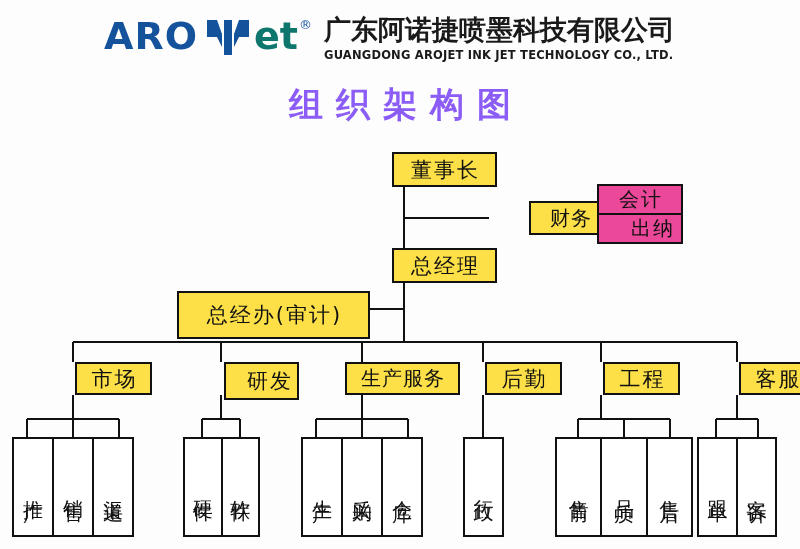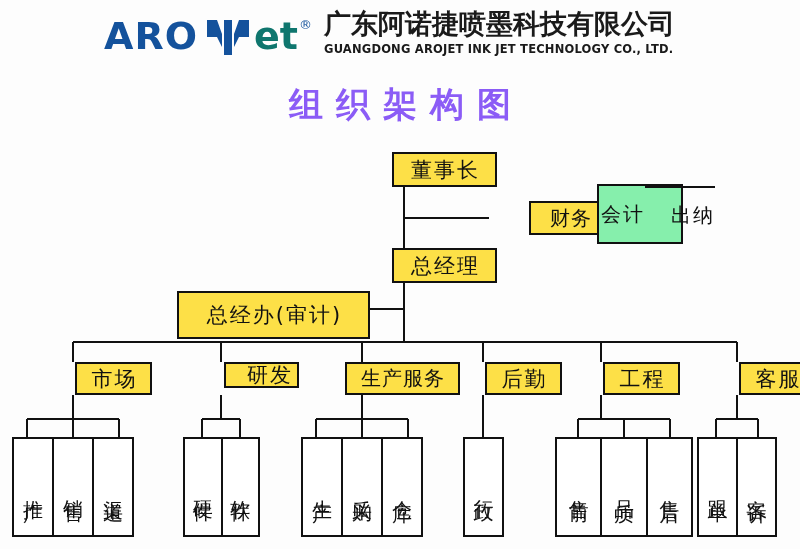--- a/index.html
+++ b/index.html
@@ -68,21 +68,21 @@
     color: #14529c;
     line-height: 13px;
     margin-left: 1px;
     margin-top: 2px;
     font-weight: 400;
   }
 
   .company-block {
     position: absolute;
     left: 324px;
-    top: 8px;
+    top: 14px;
     width: 400px;
   }
   .company-cn {
     font-family: "DejaVu Sans", "Liberation Sans", sans-serif;
     font-weight: 700;
     font-size: 27px;
     letter-spacing: 0px;
     color: #1a1a1a;
     line-height: 32px;
     white-space: nowrap;
@@ -148,22 +148,23 @@
     font-size: 20px;
     letter-spacing: 1px;
     text-indent: 1px;
   }
 
   
   .stack {
     position: absolute;
     box-sizing: border-box;
     border: 2.5px solid #111111;
-    background: #86efac;
-    display: flex;
+    background: #ec4899;
+    display: flex;
+    flex-direction: column;
   }
   .stack > .cell {
     flex: 1 1 0;
     display: flex;
     align-items: center;
     justify-content: center;
     font-family: "DejaVu Sans", "Liberation Sans", sans-serif;
     font-size: 20px;
     color: #111111;
     letter-spacing: 2px;
@@ -300,21 +301,21 @@
       <div class="cell">会计</div>
       <div class="cell">出纳</div>
     </div>
 
     <div class="node" style="left:352px; top:248px; width:105px; height:35px;">总经理</div>
 
     <div class="node" style="left:137px; top:291px; width:193px; height:48px;text-align:right;">总经办(审计)</div>
 
     <div class="node" style="left:35px; top:362px; width:77px; height:33px;">市场</div>
 
-    <div class="node" style="left:184px; top:362px; width:75px; height:26px;padding-left:15px;">研发</div>
+    <div class="node" style="left:184px; top:362px; width:75px; height:38px;padding-left:15px;">研发</div>
 
     <div class="node small" style="left:305px; top:362px; width:115px; height:33px;">生产服务</div>
 
     <div class="node" style="left:445px; top:362px; width:77px; height:33px;">后勤</div>
 
     <div class="node" style="left:563px; top:362px; width:77px; height:33px;">工程</div>
 
     <div class="node" style="left:699px; top:362px; width:77px; height:33px;">客服</div>
 
     <div class="vgroup" style="left:12px; top:437px; width:122px; height:100px;">

